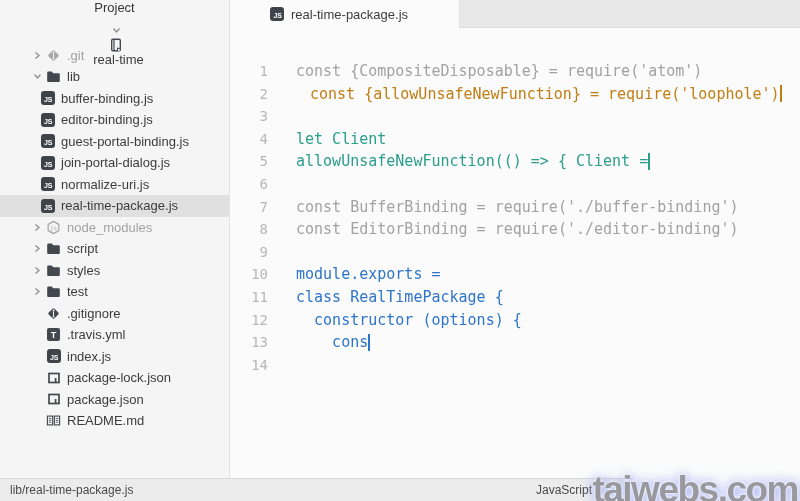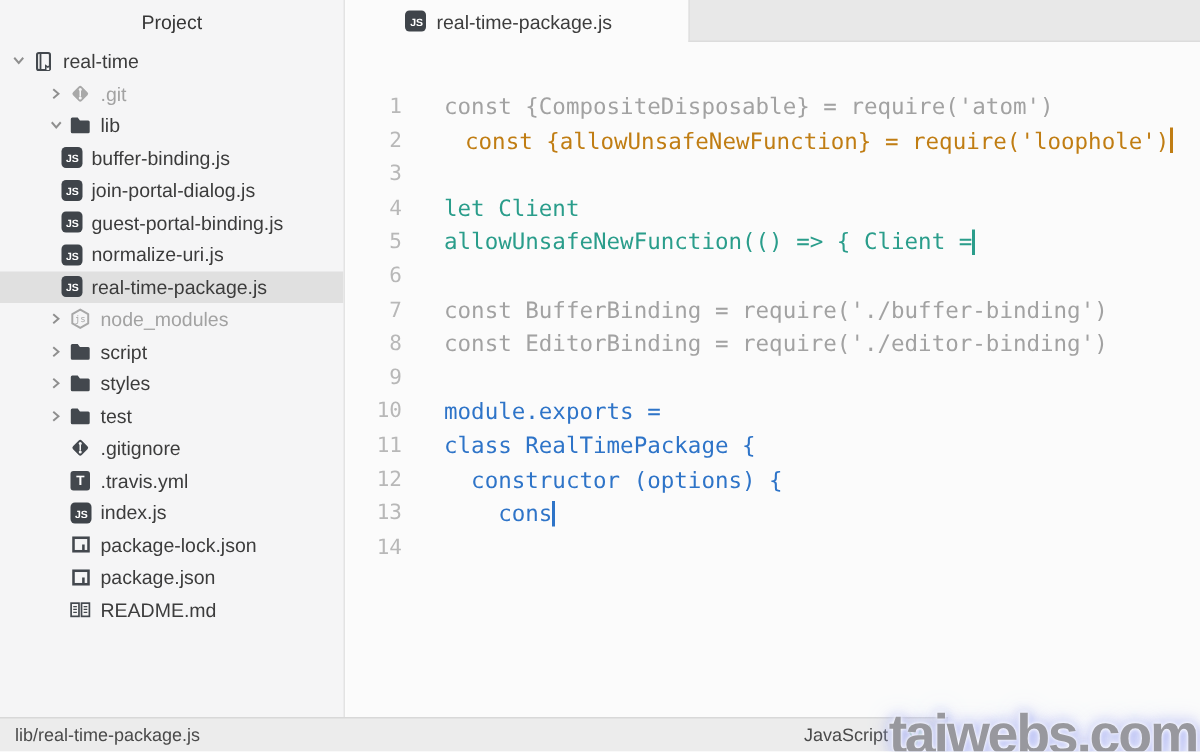--- a/index.html
+++ b/index.html
@@ -3,26 +3,26 @@
 <meta charset="utf-8">
 <style>
   * { margin:0; padding:0; box-sizing:border-box; }
   html,body { width:800px; height:501px; overflow:hidden; }
   body { font-family:"Liberation Sans", sans-serif; background:#fcfcfc; }
   .app { position:relative; width:800px; height:501px; background:#fcfcfc; overflow:hidden; }
 
   
   .sidebar { position:absolute; left:0; top:0; width:230px; height:478px;
              background:#f5f5f6; border-right:1px solid #e3e3e3; overflow:hidden; }
-  .sidebar-title { text-align:center; padding-top:7px; font-size:13px; color:#363636; }
+  .sidebar-title { text-align:center; font-size:13px; color:#363636; }
   .tree { list-style:none; margin-top:8px; }
   .tree-row { display:flex; align-items:center; height:21.5px; font-size:13px; color:#3c3c3c; }
   .tree-row.selected { background:#e0e0e0; }
   .tree-row.dim { color:#a2a2a2; }
-  .lvl0 { padding-left:8px; }
+  .lvl0 { padding-left:8px;flex-direction:column; }
   .lvl1 { padding-left:33px; }
   .lvl2 { padding-left:40px; }
   .chev { width:13px; height:14px; display:flex; align-items:center; flex:none; }
   .ticon { width:15px; height:15px; margin-right:6px; display:flex; align-items:center; justify-content:center; flex:none; }
   .tlabel { white-space:nowrap; }
   .badge-js { width:14px; height:14px; background:#3f444a; color:#fff; font-size:7px; font-weight:bold;
               border-radius:3px; display:flex; align-items:flex-end; justify-content:flex-end; padding:2px 2px; }
   .badge-t { width:13px; height:13px; background:#3f444a; color:#fff; font-size:9px; font-weight:bold;
              border-radius:2px; display:flex; align-items:center; justify-content:center; }
 
@@ -110,27 +110,33 @@
         <li class="tree-row lvl2">
           <span class="ticon">
             <span class="badge-js">JS</span>
           </span>
           <span class="tlabel">buffer-binding.js</span>
         </li>
         <li class="tree-row lvl2">
           <span class="ticon">
             <span class="badge-js">JS</span>
           </span>
+          <span class="tlabel">editor-binding.js</span>
+        </li>
+        <li class="tree-row lvl2">
+          <span class="ticon">
+            <span class="badge-js">JS</span>
+          </span>
+          <span class="tlabel">guest-portal-binding.js</span>
+        </li>
+        <li class="tree-row lvl2">
+          <span class="ticon">
+            <span class="badge-js">JS</span>
+          </span>
           <span class="tlabel">join-portal-dialog.js</span>
-        </li>
-        <li class="tree-row lvl2">
-          <span class="ticon">
-            <span class="badge-js">JS</span>
-          </span>
-          <span class="tlabel">guest-portal-binding.js</span>
         </li>
         <li class="tree-row lvl2">
           <span class="ticon">
             <span class="badge-js">JS</span>
           </span>
           <span class="tlabel">normalize-uri.js</span>
         </li>
         <li class="tree-row lvl2 selected">
           <span class="ticon">
             <span class="badge-js">JS</span>

